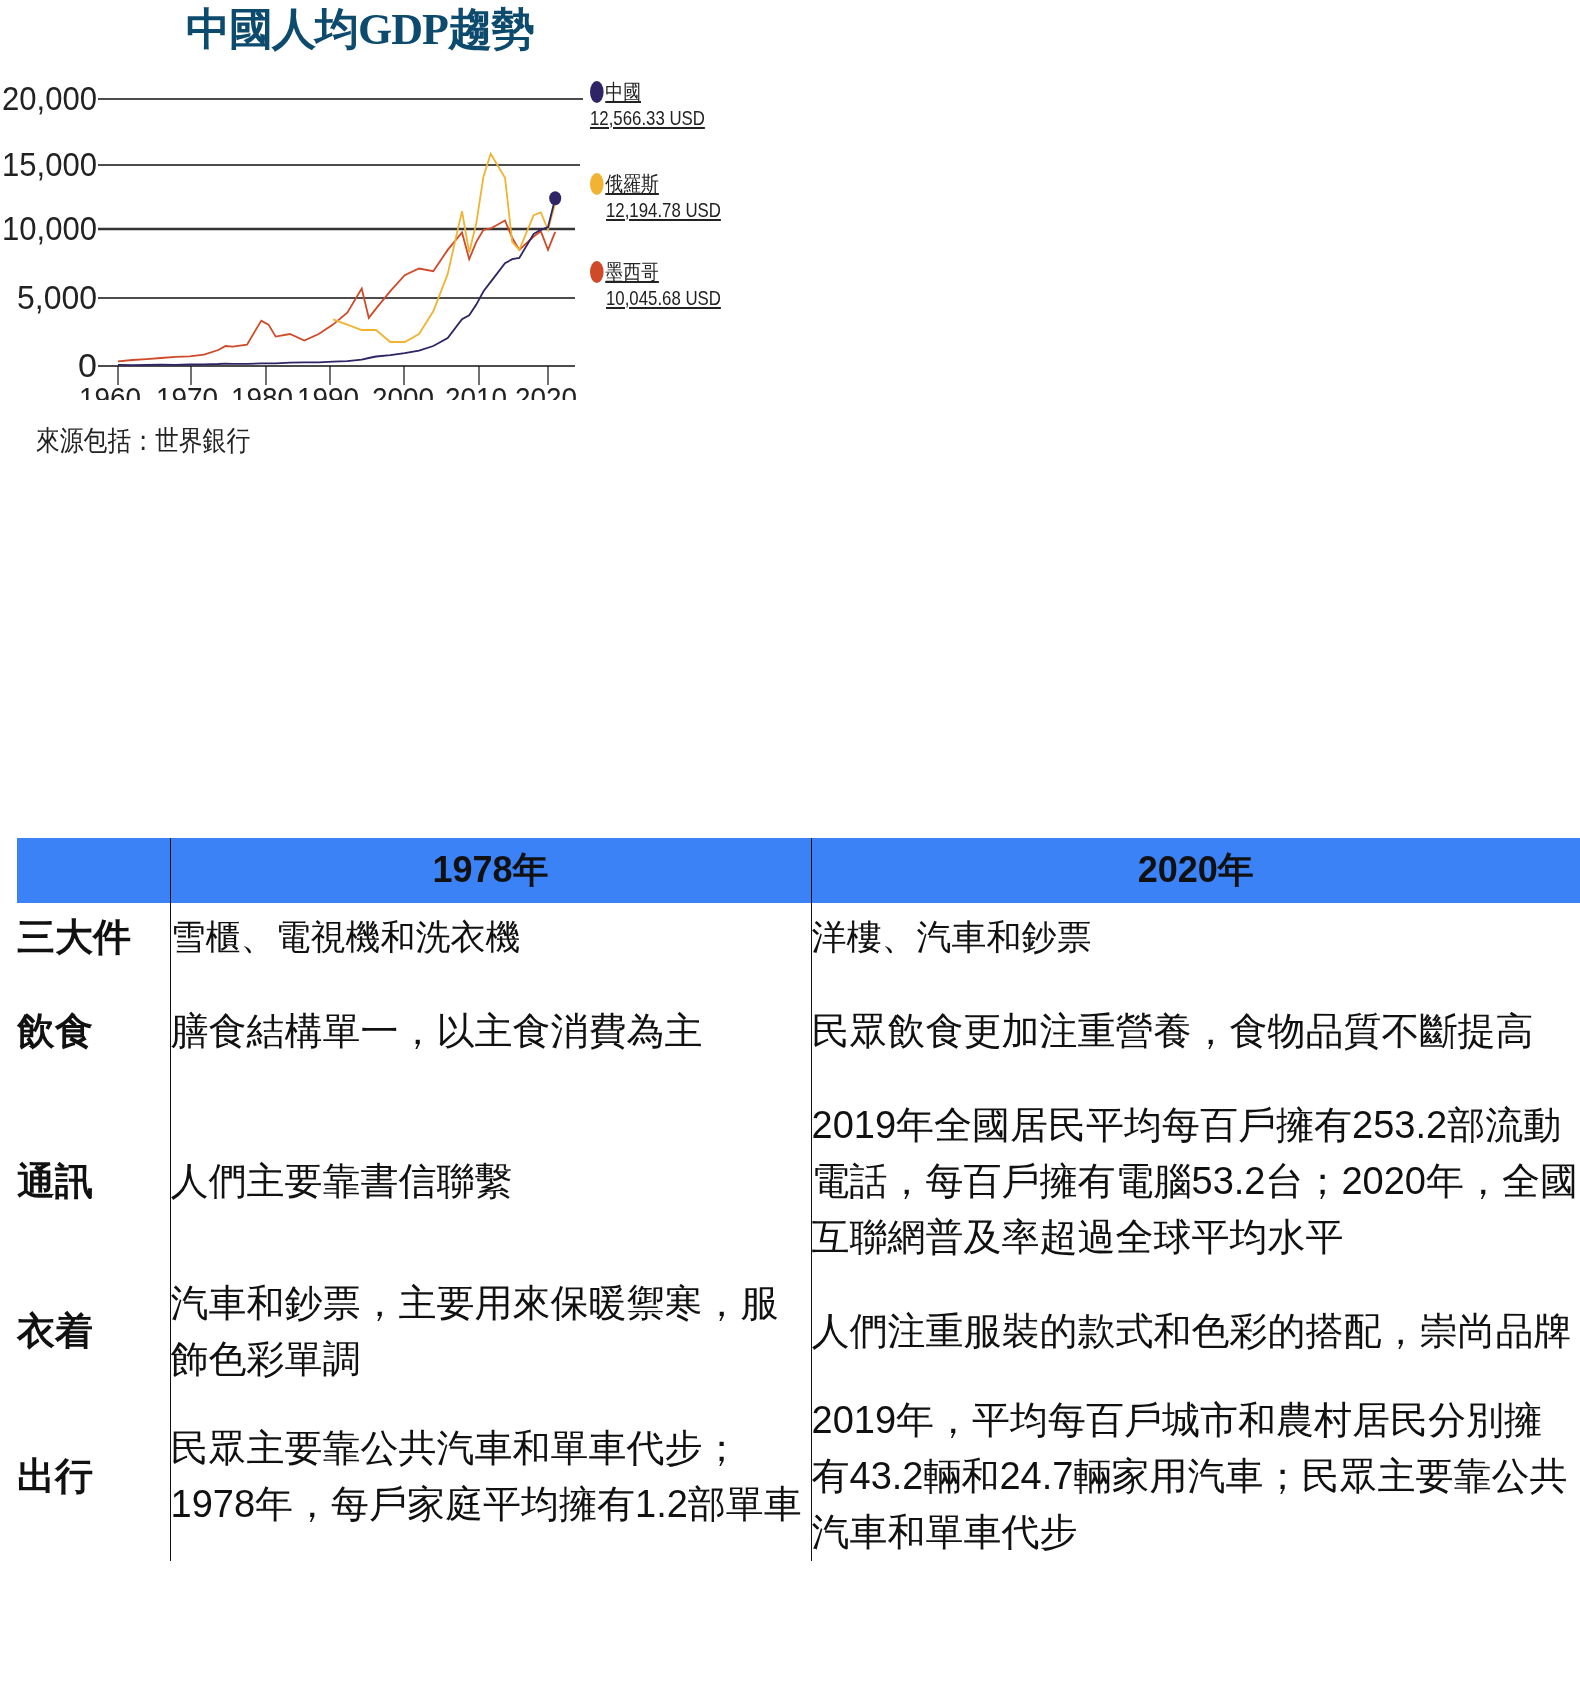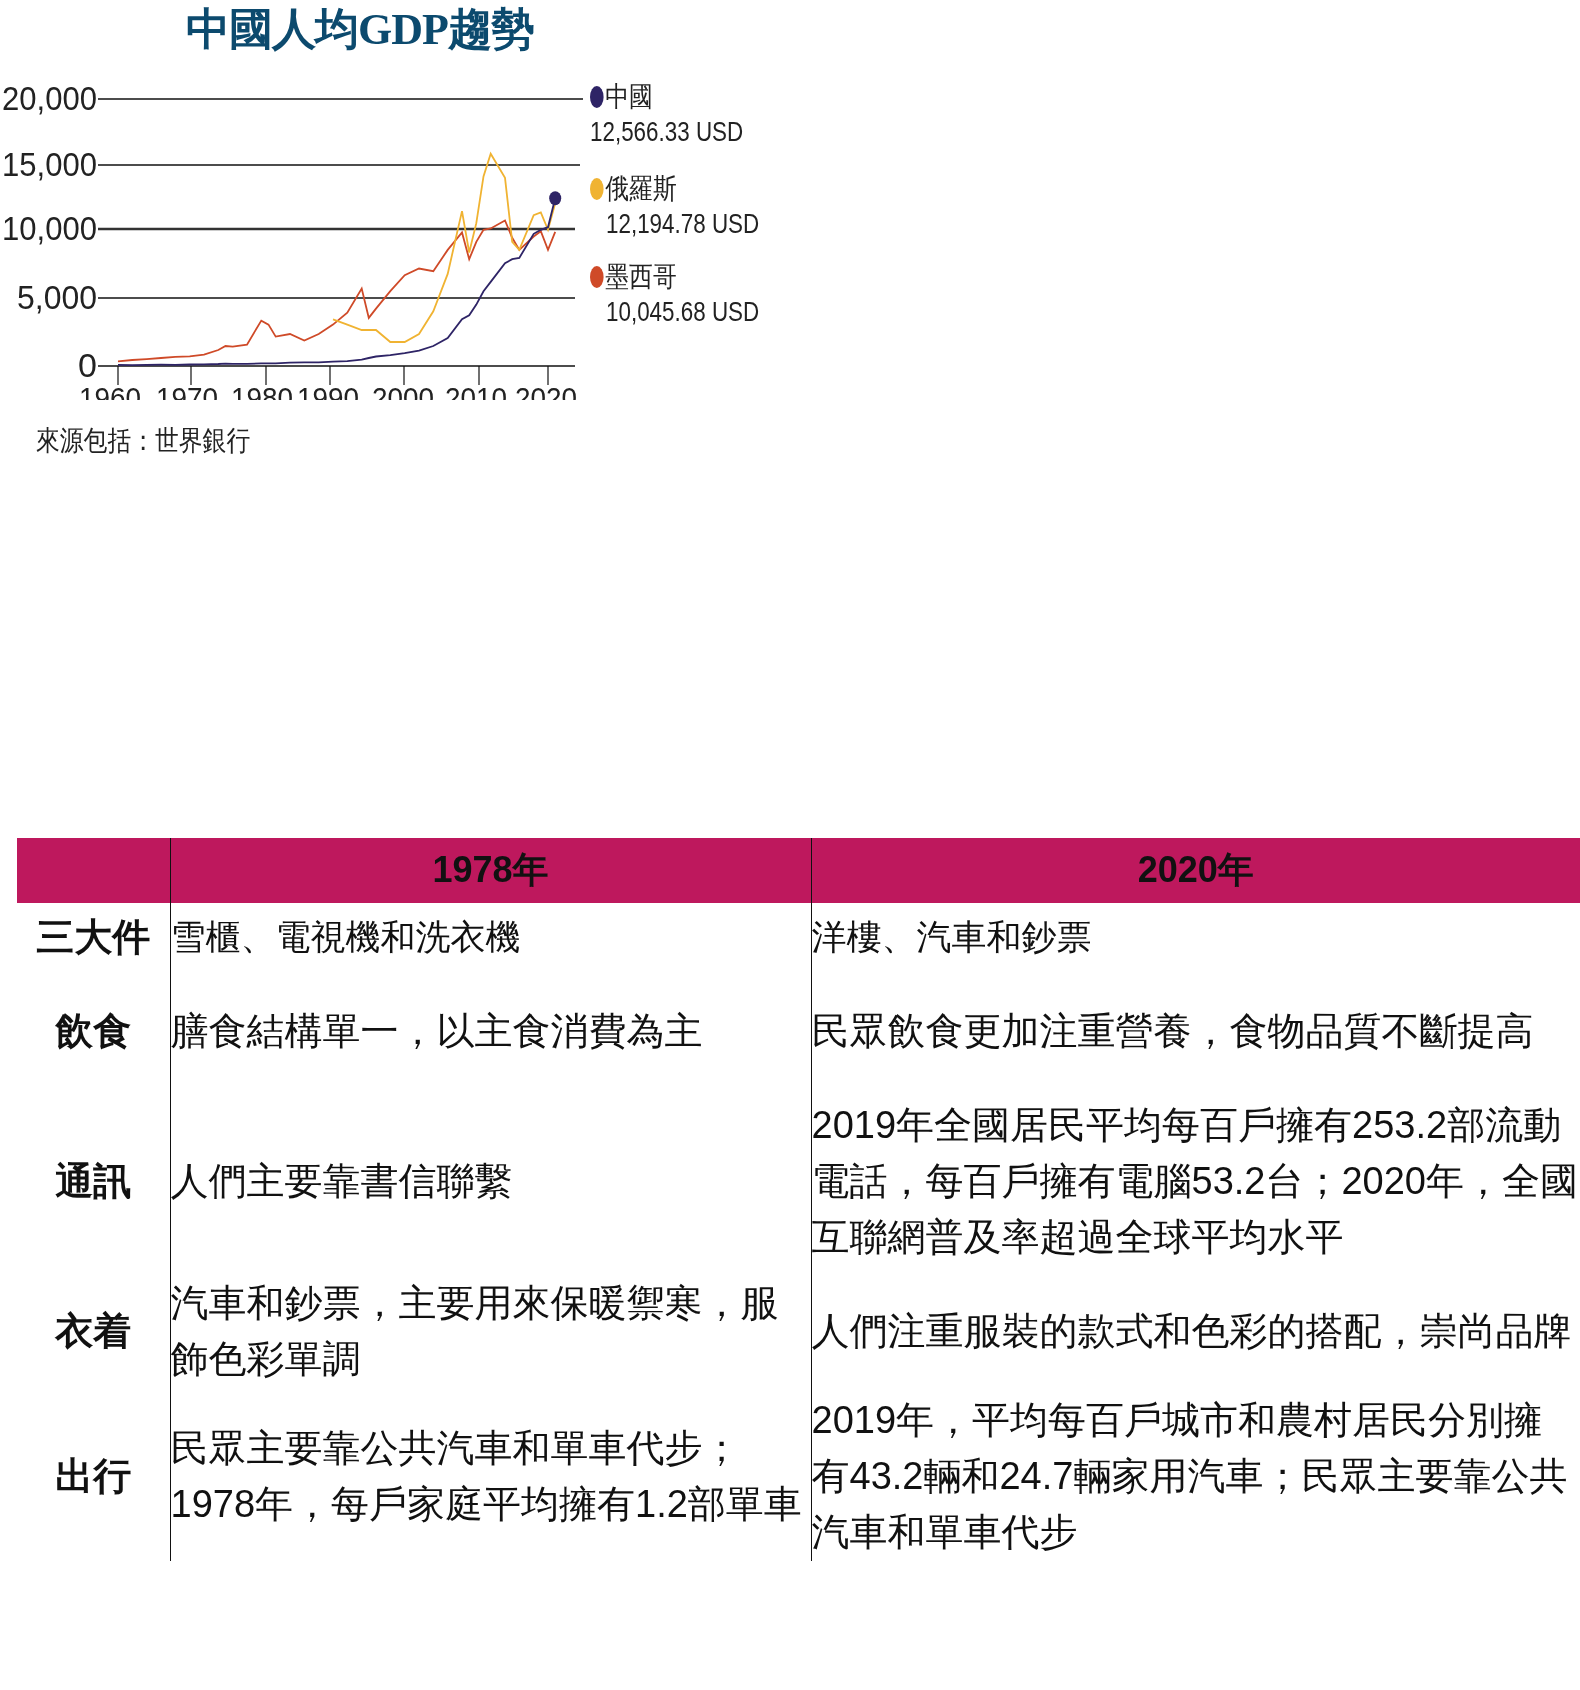--- a/index.html
+++ b/index.html
@@ -2,32 +2,32 @@
 <html><head>
 <meta charset="utf-8">
 <style>
   html, body { margin:0; padding:0; background:#ffffff; }
   body { width:1580px; height:1690px; position:relative; overflow:hidden;
          font-family:"Liberation Sans", "DejaVu Sans", sans-serif; color:#111; }
   .chart-title { position:absolute; left:186px; top:0px; font-family:"Liberation Serif","DejaVu Serif",serif;
                  font-weight:bold; font-size:44px; letter-spacing:-1px; color:#0c4a6e; }
   .chart-svg { position:absolute; left:0; top:0; }
   .source { position:absolute; left:36px; top:422px; font-size:28px; color:#222; transform:scaleX(0.85); transform-origin:left; }
-  .legend-item { position:absolute; font-size:28px; color:#222; }
+  .legend-item { position:absolute; font-size:21px; color:#222;text-decoration:underline; }
   .legend-name { display:flex; align-items:center; gap:2px; transform:scaleX(0.85); transform-origin:left; }
   .legend-dot { display:inline-block; width:16px; height:22px; border-radius:50%; }
   .legend-val { transform:scaleX(0.8); transform-origin:left; white-space:nowrap; }
 
   table.compare { position:absolute; left:17px; top:838px; width:1563px; border-collapse:collapse; table-layout:fixed; }
-  table.compare th { background:#be185d; height:65px; font-size:36px; font-weight:bold; color:#111; padding:0; }
+  table.compare th { background:#3b82f6; height:65px; font-size:36px; font-weight:bold; color:#111; padding:0; }
   table.compare td { vertical-align:middle; padding:0; color:#111; }
   .col-a { width:153px; }
   .col-b { width:641px; }
   .div-l { border-left:1.5px solid #111; }
-  td.rowlabel { text-align:center; font-weight:bold; font-size:38px; }
+  td.rowlabel { font-weight:bold; font-size:38px; }
   td.cell { font-size:38px; line-height:56px; padding-left:12px; padding-right:4px; }
   td.headline { text-align:left; font-weight:normal; font-size:35px; }
 </style>
 </head>
 <body>
 
 <div class="chart-title">中國人均GDP趨勢</div>
 
 <svg class="chart-svg" width="780" height="400" viewBox="0 0 780 400">
   <g stroke="#111" stroke-width="1.5">

